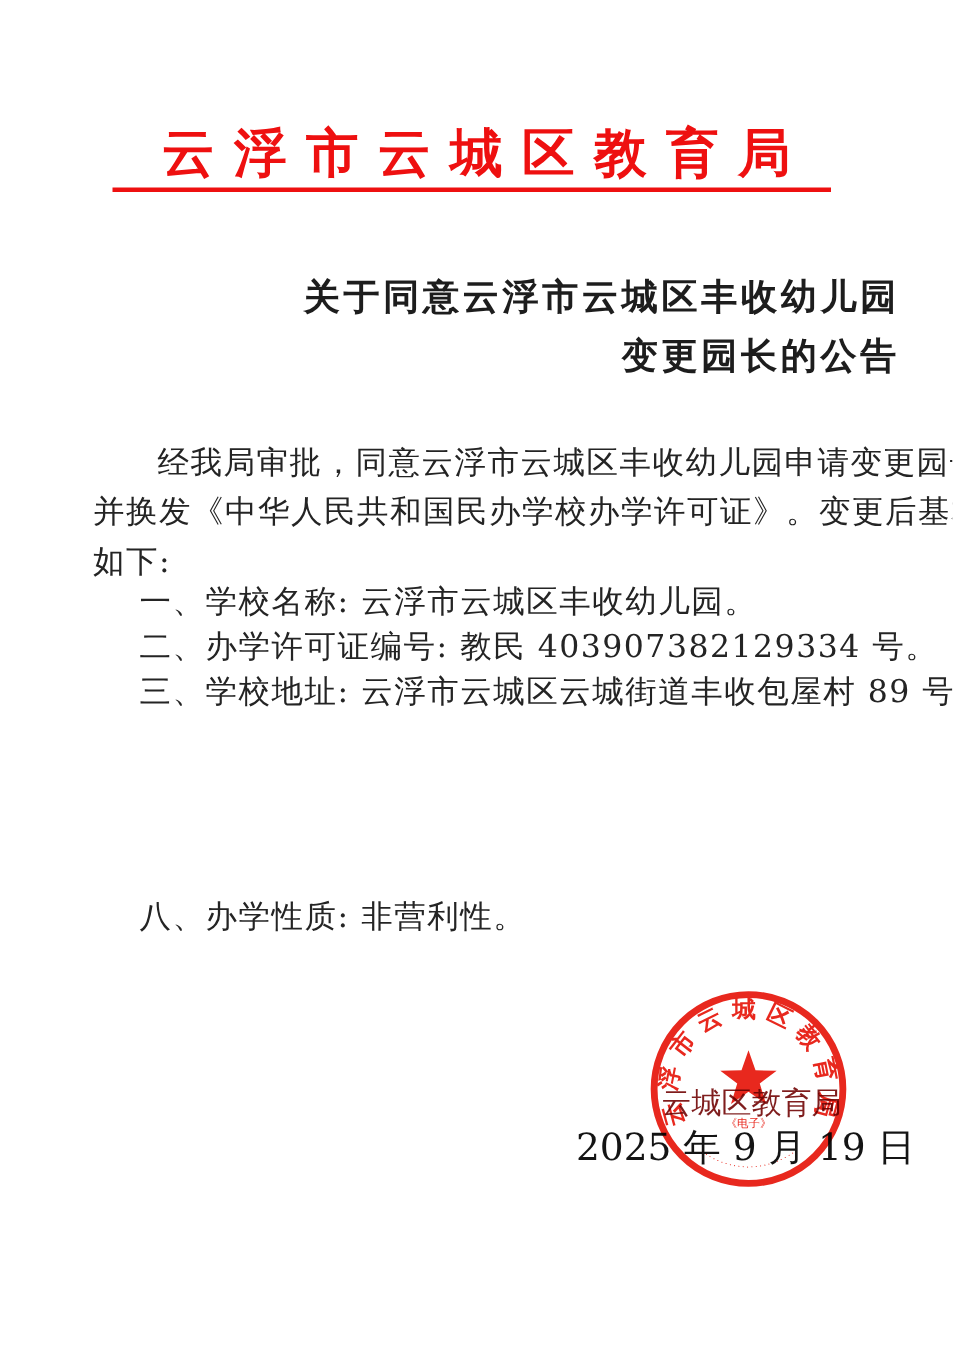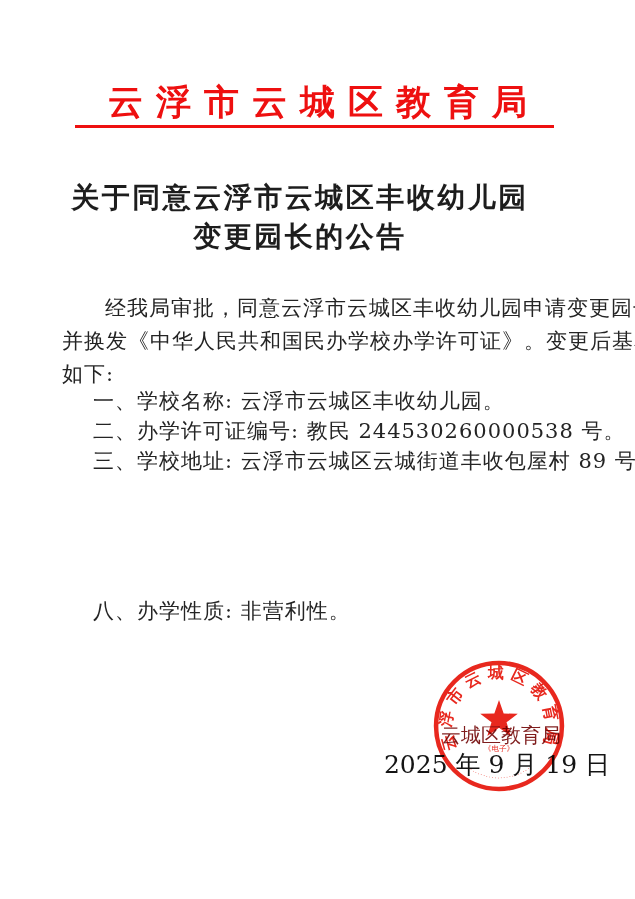--- a/index.html
+++ b/index.html
@@ -39,24 +39,24 @@
     height: 3px;
     background: #ee1010;
   }
 
   
   .doc-title {
     position: absolute;
     top: 178px;
     left: 0;
     width: 600px;
-    text-align: center;
+    text-align: right;
     color: #1d1d1d;
     font-weight: bold;
-    font-size: 28px;
+    font-size: 24px;
     letter-spacing: 2.5px;
     line-height: 39px;
     white-space: nowrap;
   }
 
   
   .body-line {
     position: absolute;
     color: #242424;
     font-size: 21px;
@@ -113,21 +113,21 @@
   <div class="doc-title">
     <div>关于同意云浮市云城区丰收幼儿园</div>
     <div>变更园长的公告</div>
   </div>
 
   <div class="body-line intro-1">经我局审批，同意云浮市云城区丰收幼儿园申请变更园长，</div>
   <div class="body-line intro-2">并换发《中华人民共和国民办学校办学许可证》。变更后基本信息</div>
   <div class="body-line intro-3">如下:</div>
 
   <div class="body-line item" style="top:389px">一、学校名称: 云浮市云城区丰收幼儿园。</div>
-  <div class="body-line item" style="top:419px">二、办学许可证编号: 教民 244530260000538 号。</div>
+  <div class="body-line item" style="top:419px">二、办学许可证编号: 教民 403907382129334 号。</div>
   <div class="body-line item" style="top:449px">三、学校地址: 云浮市云城区云城街道丰收包屋村 89 号。</div>
   <div class="body-line item" style="top:599px">八、办学性质: 非营利性。</div>
 
 
   <div class="seal-wrap">
     <svg width="136" height="136" viewBox="0 0 134 134">
       <defs>
         <path id="sealArcTop" d="M 24.4 86.9 A 47 47 0 1 1 109.6 86.9" fill="none"></path>
         <path id="sealArcBottom" d="M 26.4 101.1 A 53 53 0 0 0 107.6 101.1" fill="none"></path>
       </defs>

